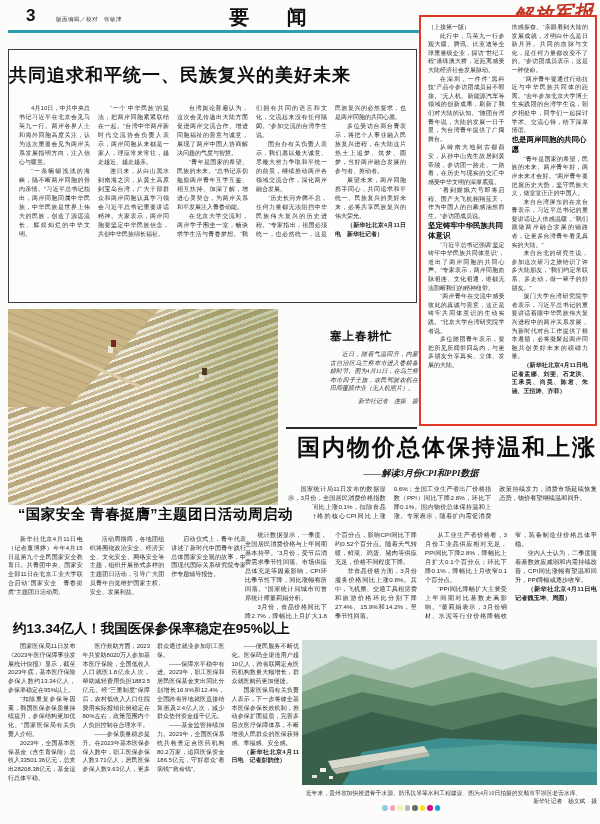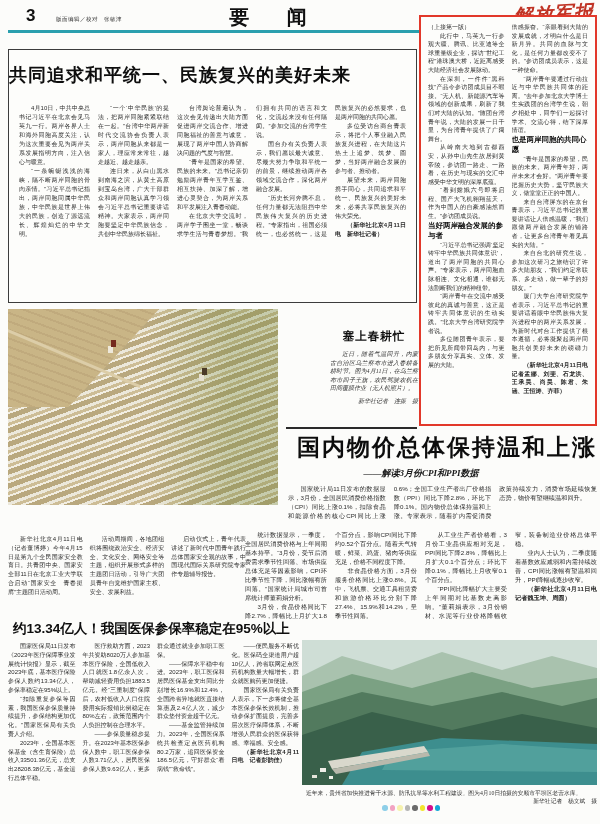--- a/index.html
+++ b/index.html
@@ -35,21 +35,21 @@
           background:linear-gradient(90deg,rgba(120,140,60,0) 52%,rgba(110,135,60,.30) 82%),
           repeating-linear-gradient(160deg,#ece8db 0 3px,#cdbd96 3px 6px,#f2eee2 6px 8px,#b9a87e 8px 13px);}
   .aerial .field{position:absolute;left:0;top:0;width:56%;height:50%;
           background:repeating-linear-gradient(200deg,#c9b586 0 6px,#c0aa7d 6px 8px);
           clip-path:polygon(0 0,100% 0,40% 100%,0 100%);}
   .aerial .road{position:absolute;left:-4%;top:24%;width:55%;height:3px;background:#dccda8;transform:rotate(23deg);}
   .aerial .tr1{position:absolute;left:38%;top:16%;width:5px;height:7px;background:#74291e;box-shadow:-3px 6px 0 0 #eee8da;}
   .aerial .tr2{position:absolute;left:72%;top:30%;width:5px;height:7px;background:#4a3a28;box-shadow:-3px 6px 0 0 #e6e0d2;}
   
   .saibox{position:absolute;left:330px;top:329px;width:88px;height:96px;}
-  .saititle{text-align:center;font-size:11.5px;font-weight:bold;color:#0d0d0d;margin-bottom:6px;letter-spacing:1px;}
+  .saititle{font-size:11.5px;font-weight:bold;color:#0d0d0d;margin-bottom:6px;letter-spacing:1px;}
   .saicap{font-family:"Liberation Serif","DejaVu Serif",serif;font-style:italic;font-size:6px;line-height:8.6px;
           text-align:justify;text-indent:2em;color:#333;}
   .saibyline{font-family:"Liberation Serif","DejaVu Serif",serif;font-style:italic;font-size:6px;text-align:right;margin-top:4px;color:#333;}
   .divider{position:absolute;left:286px;top:427px;width:131px;height:1.5px;background:#2a2a2a;}
   
   .cpihead{position:absolute;left:245px;top:432px;width:352px;text-align:right;font-size:23px;
            font-weight:bold;letter-spacing:2px;color:#0d0d0d;}
   .cpisub{position:absolute;left:245px;top:467px;width:352px;text-align:center;font-size:9px;font-weight:bold;
           font-family:Liberation Serif, serif;font-style:italic;color:#1a1a1a;}
   .cpiupper{position:absolute;left:288px;top:484px;width:309px;height:44px;column-count:3;column-gap:8px;
@@ -104,21 +104,21 @@
     </div>
   </div>
 
   <div class="redbox" style="border-color: rgb(226, 56, 42);">
     <div class="rbcol bt">
       <p class="noind">（上接第一版）</p>
       <p>此行中，马英九一行参观大疆、腾讯、比亚迪等全球重量级企业，探访“世纪工程”港珠澳大桥，近距离感受大陆经济社会发展脉动。</p>
       <p>在深圳，一件件“黑科技”产品令参访团成员目不暇接。“无人机、新能源汽车等领域的创新成果，刷新了我们对大陆的认知。”随团台湾青年说，大陆的发展一日千里，为台湾青年提供了广阔舞台。</p>
       <p>从岭南大地到古都西安，从孙中山先生故居到黄帝陵，参访团一路走、一路看，在历史与现实的交汇中感受中华文明的深厚底蕴。</p>
       <p>“看到嫦娥六号即将启程、国产大飞机翱翔蓝天，作为中国人的自豪感油然而生。”参访团成员说。</p>
-      <p class="rbsub">当好两岸融合发展的参与者</p>
+      <p class="rbsub">坚定铸牢中华民族共同体意识</p>
       <p>“习近平总书记强调‘坚定铸牢中华民族共同体意识’，道出了两岸同胞的共同心声。”专家表示，两岸同胞血脉相连、文化相通，谁都无法割断我们的精神纽带。</p>
       <p>“两岸青年在交流中感受彼此的真诚与善意，这正是铸牢共同体意识的生动实践。”北京大学台湾研究院学者说。</p>
       <p>多位随团青年表示，要把所见所闻带回岛内，与更多朋友分享真实、立体、发展的大陆。</p>
     </div>
     <div class="rbcol bt">
       <p class="noind">倍感振奋。“亲眼看到大陆的发展成就，才明白什么是日新月异。共同的血脉与文化，是任何力量都改变不了的。”参访团成员表示，这是一种使命。</p>
       <p>“两岸青年要通过行动拉近与中华民族共同体的距离。”去年参加北京大学博士生实践团的台湾学生说，朝夕相处中，同学们一起探讨学术、交流心得，结下深厚情谊。</p>
       <p class="rbsub">也是两岸同胞的共同心愿</p>
       <p>“青年是国家的希望，民族的未来。两岸青年好，两岸未来才会好。”两岸青年要把握历史大势，坚守民族大义，做堂堂正正的中国人。</p>
       <p>来自台湾屏东的在京台青表示，习近平总书记的重要讲话让人倍感温暖，“我们愿做两岸融合发展的铺路者，让更多台湾青年看见真实的大陆。”</p>
@@ -151,20 +151,21 @@
   <div class="cpilower bt">
     <p>统计数据显示，一季度，全国居民消费价格与上年同期基本持平。“3月份，受节后消费需求季节性回落、市场供应总体充足等因素影响，CPI环比季节性下降，同比涨幅有所回落。”国家统计局城市司首席统计师董莉娟分析。</p>
     <p>3月份，食品价格同比下降2.7%，降幅比上月扩大1.8个百分点，影响CPI同比下降约0.52个百分点。随着天气转暖，鲜菜、鸡蛋、猪肉等供应充足，价格不同程度下降。</p>
     <p>非食品价格方面，3月份服务价格同比上涨0.8%。其中，飞机票、交通工具租赁费和旅游价格环比分别下降27.4%、15.9%和14.2%，呈季节性回落。</p>
     <p>从工业生产者价格看，3月份工业品供应相对充足，PPI同比下降2.8%，降幅比上月扩大0.1个百分点；环比下降0.1%，降幅比上月收窄0.1个百分点。</p>
     <p>“PPI同比降幅扩大主要受上年同期对比基数走高影响。”董莉娟表示，3月份钢材、水泥等行业价格降幅收窄，装备制造业价格总体平稳。</p>
     <p>业内人士认为，二季度随着基数效应减弱和内需持续改善，CPI同比涨幅有望温和回升，PPI降幅或逐步收窄。</p>
     <p class="attr">（新华社北京4月11日电　记者魏玉坤、周圆）</p>
   </div>
 
+  <div class="sechead">“国家安全 青春挺膺”主题团日活动周启动</div>
   <div class="secbody bt">
     <p>新华社北京4月11日电（记者董博婷）今年4月15日是第九个全民国家安全教育日。共青团中央、国家安全部11日在北京工业大学联合启动“国家安全　青春挺膺”主题团日活动周。</p>
     <p>活动周期间，各地团组织将围绕政治安全、经济安全、文化安全、网络安全等主题，组织开展形式多样的主题团日活动，引导广大团员青年自觉维护国家主权、安全、发展利益。</p>
     <p>启动仪式上，青年代表讲述了新时代中国青年践行总体国家安全观的故事，中国现代国际关系研究院专家作专题辅导报告。</p>
   </div>
 
   <div class="medhead">约13.34亿人！我国医保参保率稳定在95%以上</div>
   <div class="medbody bt">
     <p>国家医保局11日发布《2023年医疗保障事业发展统计快报》显示，截至2023年底，基本医疗保险参保人数约13.34亿人，参保率稳定在95%以上。</p>
     <p>“扣除重复参保等因素，我国医保参保质量持续提升，参保结构更加优化。”国家医保局有关负责人介绍。</p>

